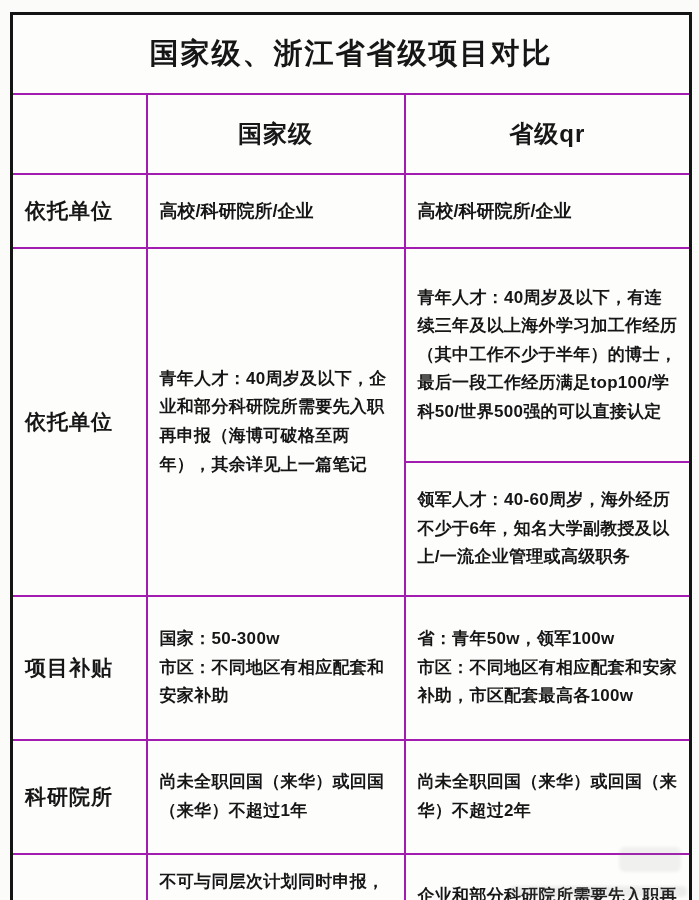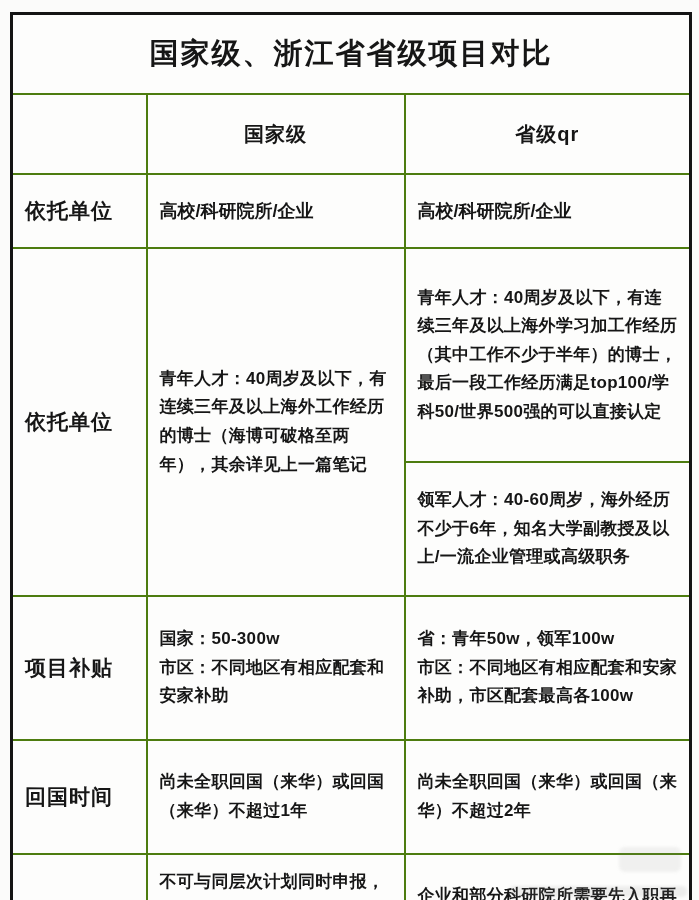--- a/index.html
+++ b/index.html
@@ -16,38 +16,38 @@
     position: absolute;
     left: 10px;
     top: 12px;
     width: 679px;
     border-collapse: collapse;
     table-layout: fixed;
     background: #fdfdfc;
     border: 3px solid #141414;
   }
   table.cmp td, table.cmp th {
-    border: 2px solid #4d7c0f;
+    border: 2px solid #a21caf;
     vertical-align: middle;
     padding: 8px 12px;
     overflow: hidden;
   }
   td.title {
     height: 62px;
     text-align: center;
     font-size: 29px;
     font-weight: 700;
     letter-spacing: 2px;
     border-bottom-width: 3px;
     padding: 0 6px;
   }
   tr.header-row td {
     height: 62px;
     text-align: center;
-    font-size: 20px;
+    font-size: 24px;
     font-weight: 700;
     letter-spacing: 1px;
   }
   th.rlabel {
     width: 131px;
     text-align: left;
     font-size: 21px;
     font-weight: 700;
     letter-spacing: 1px;
     padding: 8px 6px;
@@ -114,35 +114,35 @@
         <td>国家级</td>
         <td>省级qr</td>
       </tr>
       <tr class="host-row">
         <th class="rlabel">依托单位</th>
         <td>高校/科研院所/企业</td>
         <td>高校/科研院所/企业</td>
       </tr>
       <tr class="cond-a">
         <th class="rlabel" rowspan="2">依托单位</th>
-        <td class="body" rowspan="2">青年人才：40周岁及以下，有连续三年及以上海外工作经历的博士（海博可破格至两年），其余详见上一篇笔记</td>
+        <td class="body" rowspan="2">青年人才：40周岁及以下，企业和部分科研院所需要先入职再申报（海博可破格至两年），其余详见上一篇笔记</td>
         <td class="body">青年人才：40周岁及以下，有连续三年及以上海外学习加工作经历（其中工作不少于半年）的博士，最后一段工作经历满足top100/学科50/世界500强的可以直接认定</td>
       </tr>
       <tr class="cond-b">
         <td class="body">领军人才：40-60周岁，海外经历不少于6年，知名大学副教授及以上/一流企业管理或高级职务</td>
       </tr>
       <tr class="subsidy-row">
         <th class="rlabel">项目补贴</th>
         <td class="body pre">国家：50-300w
 市区：不同地区有相应配套和安家补助</td>
         <td class="body pre">省：青年50w，领军100w
 市区：不同地区有相应配套和安家补助，市区配套最高各100w</td>
       </tr>
       <tr class="return-row">
-        <th class="rlabel">回国时间</th>
+        <th class="rlabel">科研院所</th>
         <td class="body">尚未全职回国（来华）或回国（来华）不超过1年</td>
         <td class="body">尚未全职回国（来华）或回国（来华）不超过2年</td>
       </tr>
       <tr class="limit-row">
         <th class="rlabel">申报限制</th>
         <td class="body">不可与同层次计划同时申报，一年若有两批次，申报过第一批次的不可申报第二批次</td>
         <td class="body">企业和部分科研院所需要先入职再申报</td>
       </tr>
     </tbody>
   </table>

